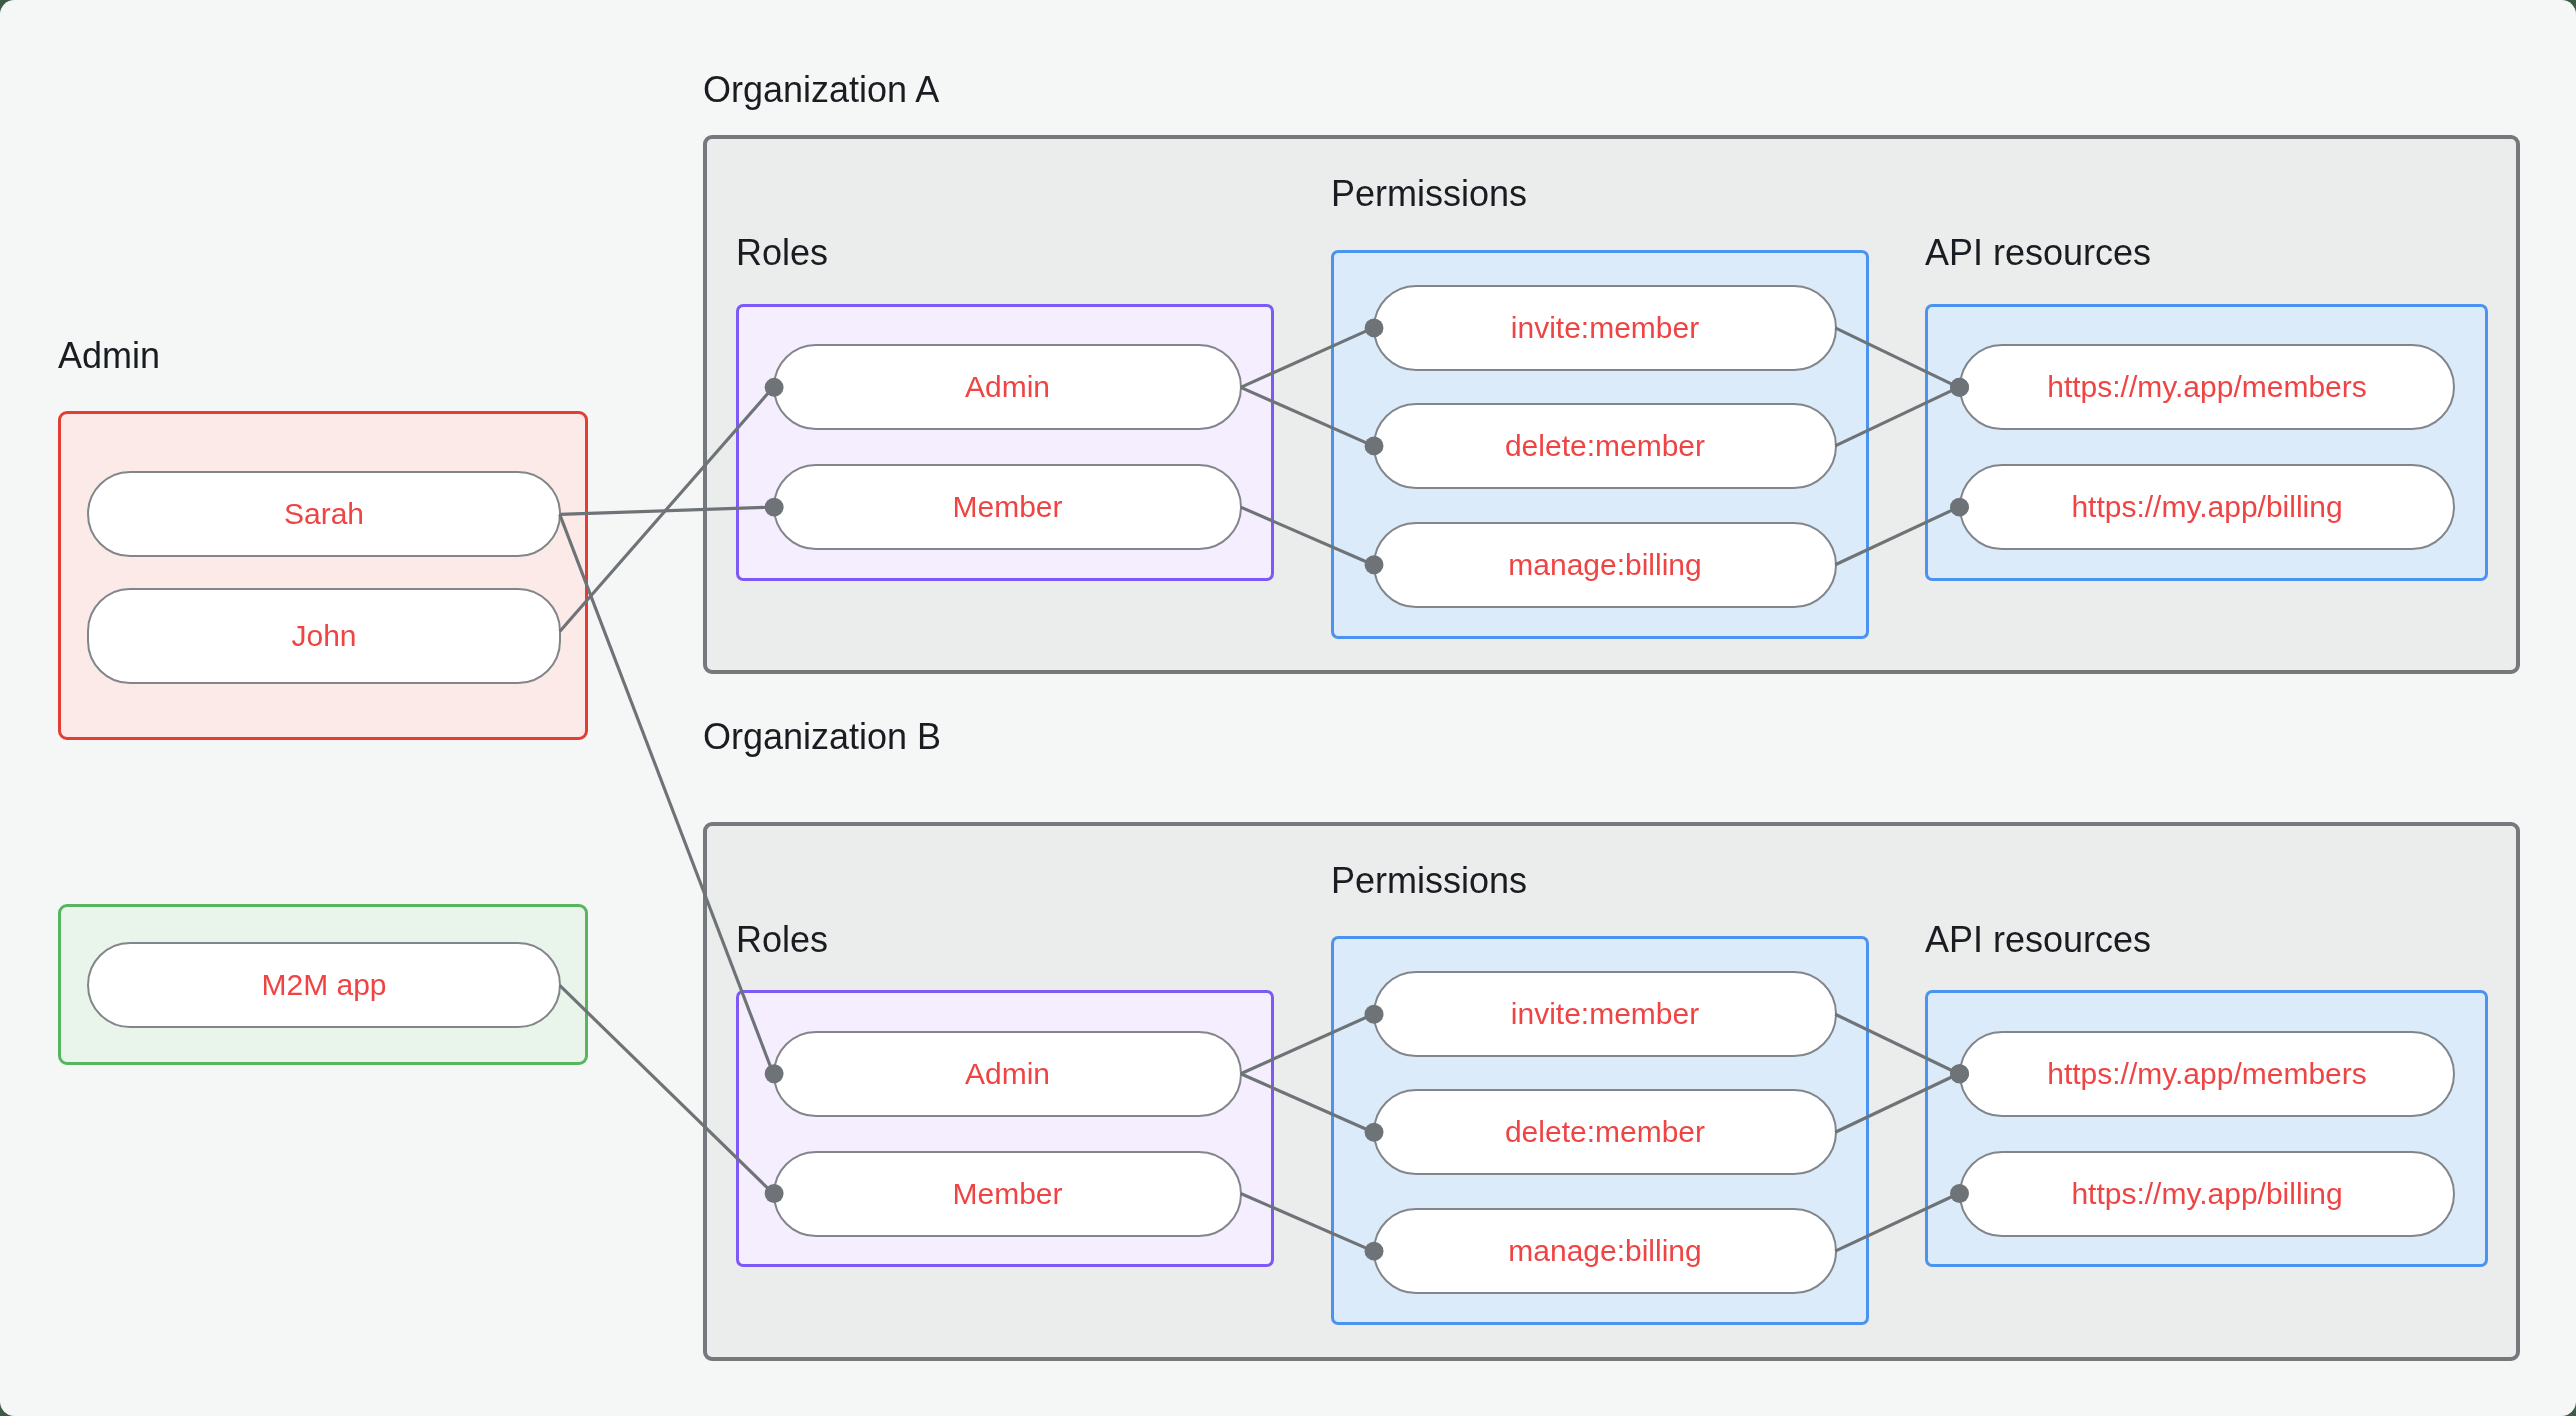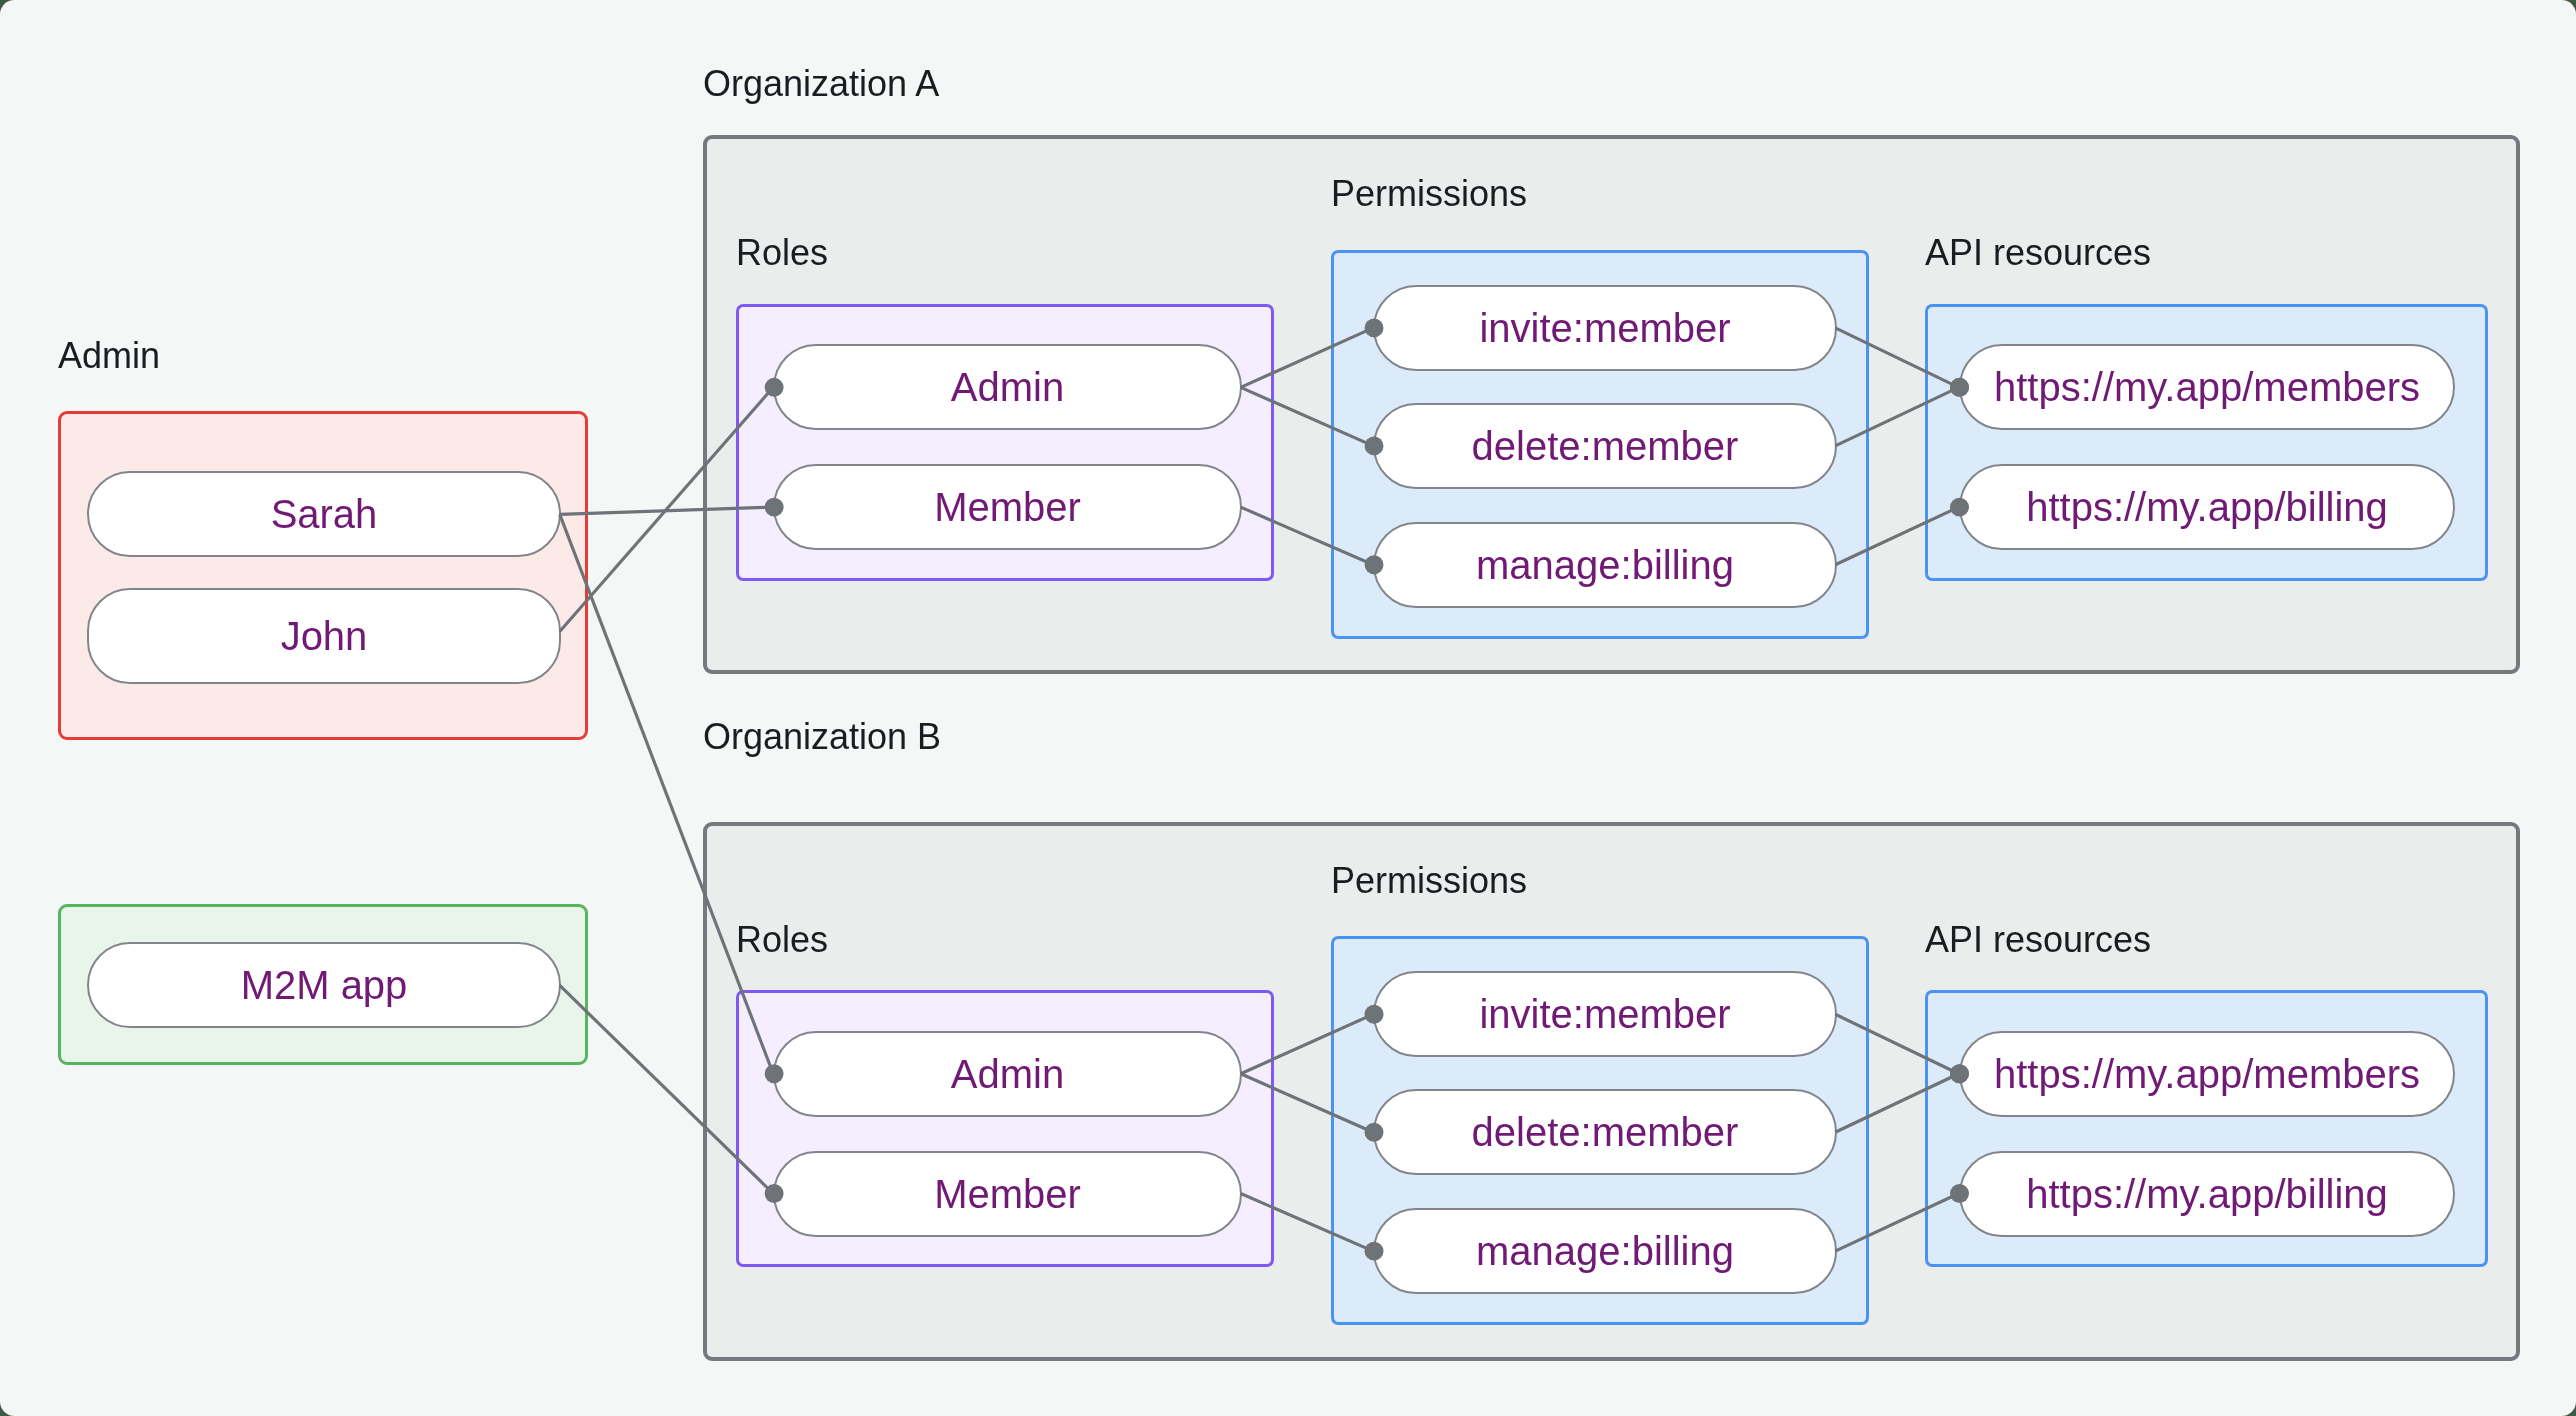--- a/index.html
+++ b/index.html
@@ -23,21 +23,21 @@
   .group-box{position:absolute;box-sizing:border-box;}
   .box-red{background:#fceae8;border:3.6px solid #e43d33;border-radius:9px;}
   .box-green{background:#e9f5ea;border:3.6px solid #58b55f;border-radius:9px;}
   .box-gray{background:#ebecec;border:4.5px solid #75797d;border-radius:9px;}
   .box-purple{background:#f4eefe;border:3.6px solid #7d59f5;border-radius:7.2px;}
   .box-blue{background:#dcebfa;border:3.6px solid #4b93f0;border-radius:7.2px;}
   .pill{
     position:absolute;box-sizing:border-box;
     background:#ffffff;border:2.7px solid #82868a;border-radius:43px;
     display:flex;align-items:center;justify-content:center;
-    font-size:40px;color:#701a75;white-space:nowrap;
+    font-size:30px;color:#ef4444;white-space:nowrap;
   }
   #edges-svg{
     position:absolute;left:0;top:0;
     pointer-events:none;z-index:20;
   }
 </style>
 </head>
 <body>
 
 <div class="page">
@@ -47,21 +47,21 @@
   <div class="group-box box-red" style="left:58px;top:411px;width:530px;height:329px;"></div>
   <div class="group-box box-green" style="left:58px;top:904px;width:530px;height:161px;"></div>
   <div class="group-box box-purple" style="left:736px;top:304px;width:538px;height:277px;"></div>
   <div class="group-box box-blue" style="left:1331px;top:250px;width:538px;height:389px;"></div>
   <div class="group-box box-blue" style="left:1925px;top:304px;width:563px;height:277px;"></div>
   <div class="group-box box-purple" style="left:736px;top:990px;width:538px;height:277px;"></div>
   <div class="group-box box-blue" style="left:1331px;top:936px;width:538px;height:389px;"></div>
   <div class="group-box box-blue" style="left:1925px;top:990px;width:563px;height:277px;"></div>
 
   <div class="section-label" style="left:58px;top:335px;">Admin</div>
-  <div class="section-label" style="left:703px;top:63px;">Organization A</div>
+  <div class="section-label" style="left:703px;top:69px;">Organization A</div>
   <div class="section-label" style="left:736px;top:232px;">Roles</div>
   <div class="section-label" style="left:1331px;top:173px;">Permissions</div>
   <div class="section-label" style="left:1925px;top:232px;">API resources</div>
   <div class="section-label" style="left:703px;top:716px;">Organization B</div>
   <div class="section-label" style="left:736px;top:919px;">Roles</div>
   <div class="section-label" style="left:1331px;top:860px;">Permissions</div>
   <div class="section-label" style="left:1925px;top:919px;">API resources</div>
 
   <div class="pill" style="left:87px;top:471px;width:474px;height:86px;">Sarah</div>
   <div class="pill" style="left:87px;top:588px;width:474px;height:96px;">John</div>

